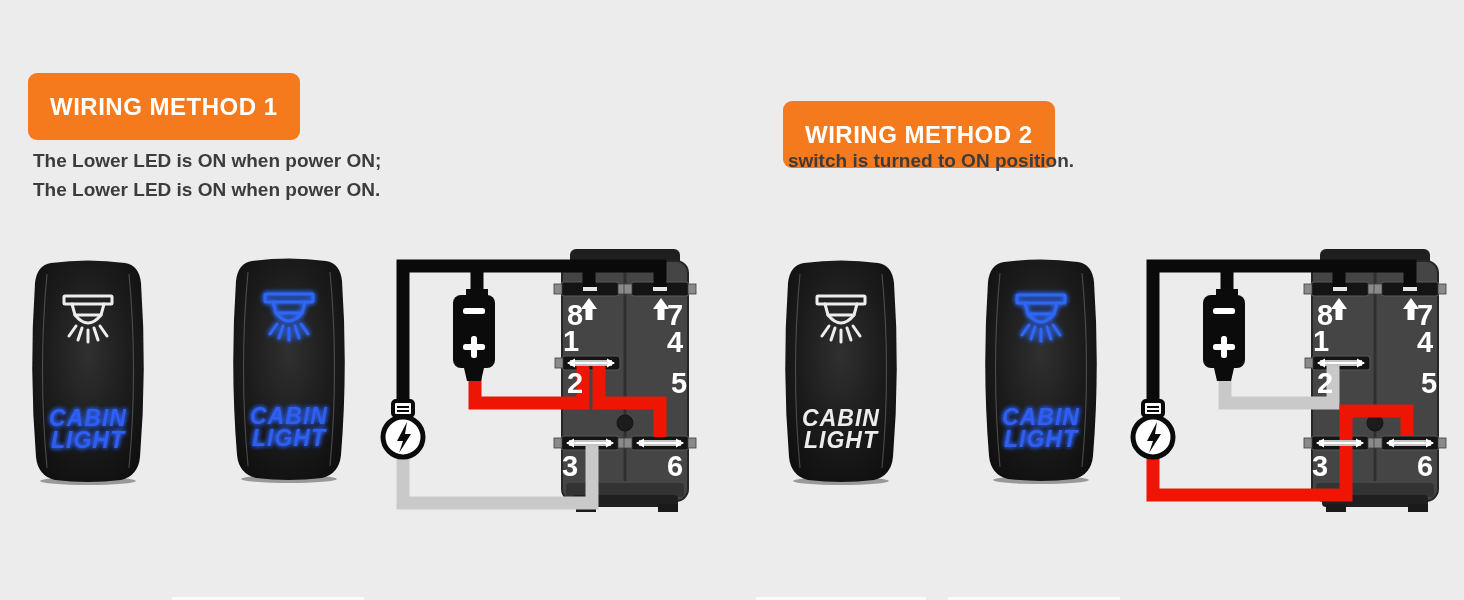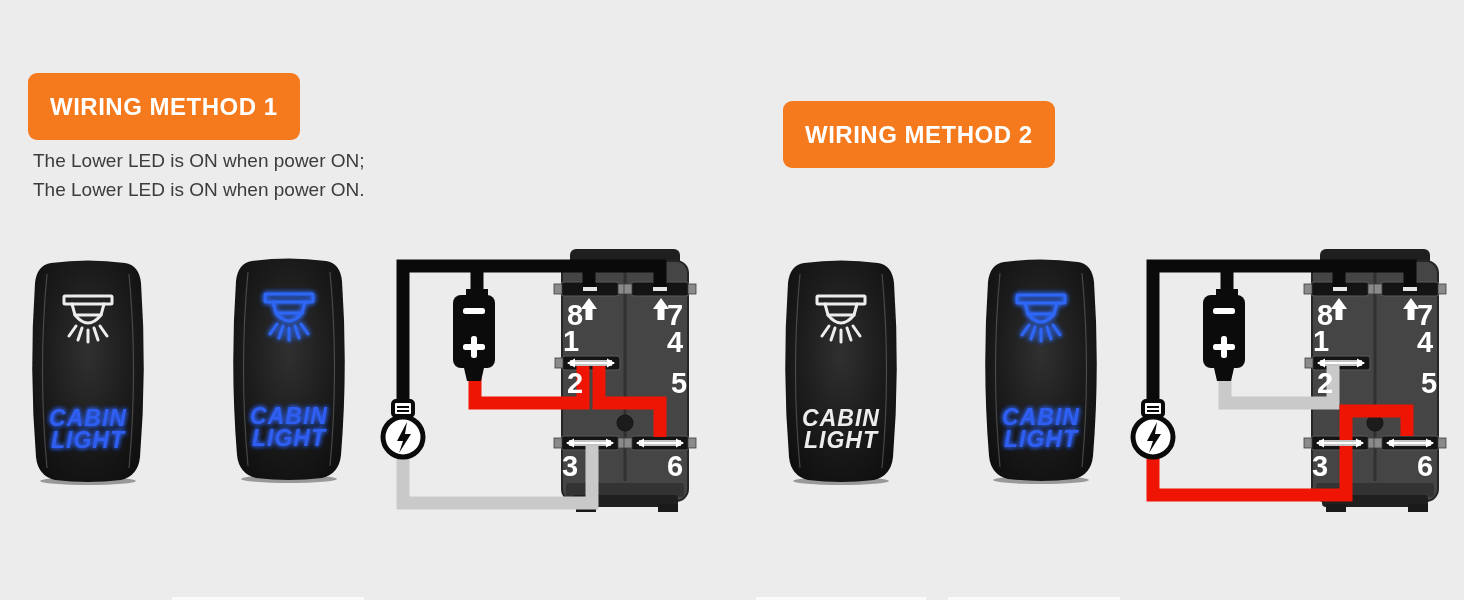--- a/index.html
+++ b/index.html
@@ -20,20 +20,21 @@
     letter-spacing:0.5px;
     line-height:37px;
     padding:15px 22px;
     border-radius:9px;
     white-space:nowrap;
   }
   .desc{
     font-size:19px;
     line-height:29px;
     color:#3c3c3c;
+    font-weight:bold;
   }
   .sliver{position:absolute;bottom:0;height:3px;background:#fbfbfb;}
   svg text{font-family:"Liberation Sans", sans-serif;}
   .term-num{font-weight:bold;font-size:29px;fill:#ffffff;}
   .sw-label{font-style:italic;font-weight:bold;font-size:23px;letter-spacing:1px;}
   .icon-stroke{fill:none;stroke-width:3px;stroke-linecap:round;stroke-linejoin:round;}
   .icon-white .icon-stroke{stroke:#ededed;}
   .icon-blue  .icon-stroke{stroke:#2f66f5;}
   .icon-blue{filter:url(#blueGlow);}
   .label-blue{fill:#2e5ff2;filter:url(#blueGlow);}
@@ -67,20 +68,21 @@
   </div>
   <div class="abs desc" style="left:33px;top:146px;">
     <div>The Lower LED is ON when power ON;</div>
     <div>The Lower LED is ON when power ON.</div>
   </div>
 
   <div class="abs" style="left:783px;top:73px;margin-top:28px;">
     <span class="badge">WIRING METHOD 2</span>
   </div>
   <div class="abs desc" style="left:788px;top:146px;">
+    <div>switch is turned to ON position.</div>
   </div>
 
   <svg class="abs" style="left:26px;top:256px;" width="124" height="230" viewBox="0 0 124 230">
     <ellipse cx="62" cy="225" rx="48" ry="4" fill="#000" opacity="0.35"></ellipse>
     <path d="M 25,7 Q 62,2 99,7 Q 113,9 115,27 Q 121,114 114,201 Q 112,220 95,224 Q 62,228 29,224 Q 12,220 10,201 Q 3,114 9,27 Q 11,9 25,7 Z" fill="url(#swBody)"></path>
     <path d="M 21,18 Q 12,114 21,212" stroke="#7a7a7a" stroke-width="1.2" fill="none" opacity="0.5"></path>
     <path d="M 103,18 Q 112,114 103,212" stroke="#7a7a7a" stroke-width="1.2" fill="none" opacity="0.5"></path>
     <g class="icon-white">
       <rect class="icon-stroke" x="38" y="40" width="48" height="8" rx="1"></rect>
       <path class="icon-stroke" d="M46,48 L49,59 L75,59 L78,48"></path>

